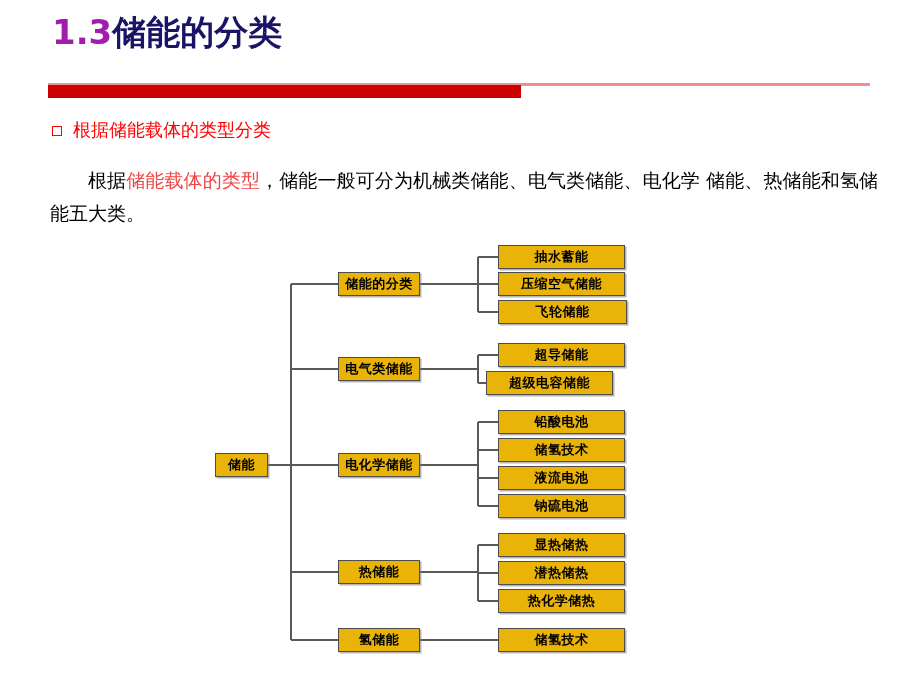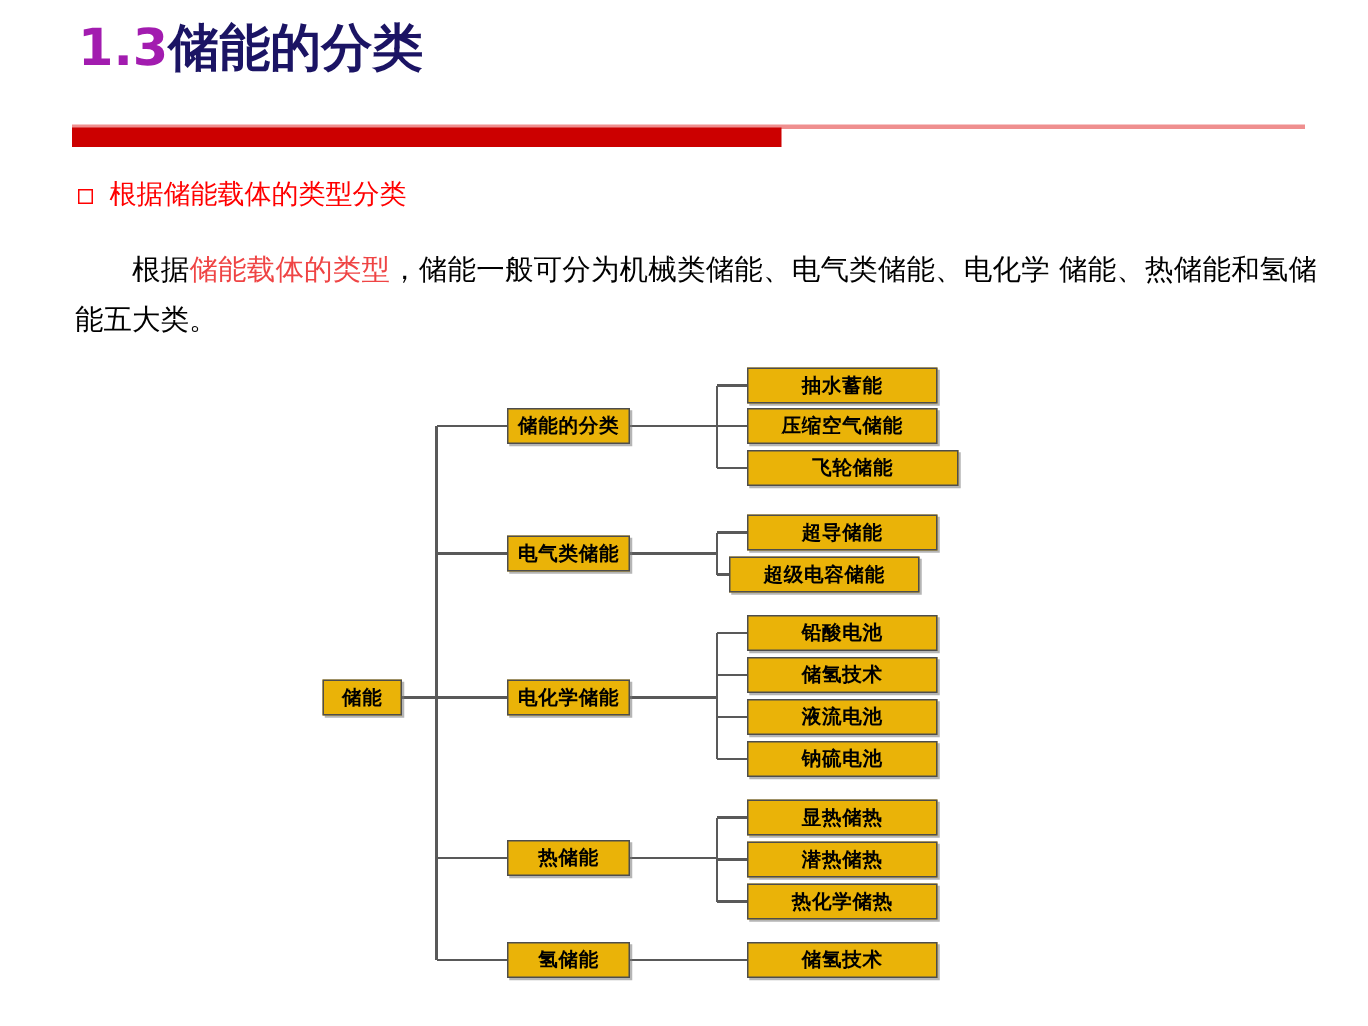--- a/index.html
+++ b/index.html
@@ -181,21 +181,21 @@
 <div class="node-box node-root" style="left:215px; top:453px; width:53px; height:24px;text-align:center;">储能</div>
 
 <div class="node-box node-mid" style="left:338px; top:272px; width:82px; height:24px;">储能的分类</div>
 <div class="node-box node-mid" style="left:338px; top:357px; width:82px; height:24px;">电气类储能</div>
 <div class="node-box node-mid" style="left:338px; top:453px; width:82px; height:24px;">电化学储能</div>
 <div class="node-box node-mid" style="left:338px; top:560px; width:82px; height:24px;">热储能</div>
 <div class="node-box node-mid" style="left:338px; top:628px; width:82px; height:24px;">氢储能</div>
 
 <div class="node-box node-leaf" style="left:498px; top:245px; width:127px; height:24px;">抽水蓄能</div>
 <div class="node-box node-leaf" style="left:498px; top:272px; width:127px; height:24px;">压缩空气储能</div>
-<div class="node-box node-leaf" style="left:498px; top:300px; width:141px; height:24px;">飞轮储能</div>
+<div class="node-box node-leaf" style="left:498px; top:300px; width:129px; height:24px;">飞轮储能</div>
 
 <div class="node-box node-leaf" style="left:498px; top:343px; width:127px; height:24px;">超导储能</div>
 <div class="node-box node-leaf" style="left:486px; top:371px; width:127px; height:24px;">超级电容储能</div>
 
 <div class="node-box node-leaf" style="left:498px; top:410px; width:127px; height:24px;">铅酸电池</div>
 <div class="node-box node-leaf" style="left:498px; top:438px; width:127px; height:24px;">储氢技术</div>
 <div class="node-box node-leaf" style="left:498px; top:466px; width:127px; height:24px;">液流电池</div>
 <div class="node-box node-leaf" style="left:498px; top:494px; width:127px; height:24px;">钠硫电池</div>
 
 <div class="node-box node-leaf" style="left:498px; top:533px; width:127px; height:24px;">显热储热</div>

